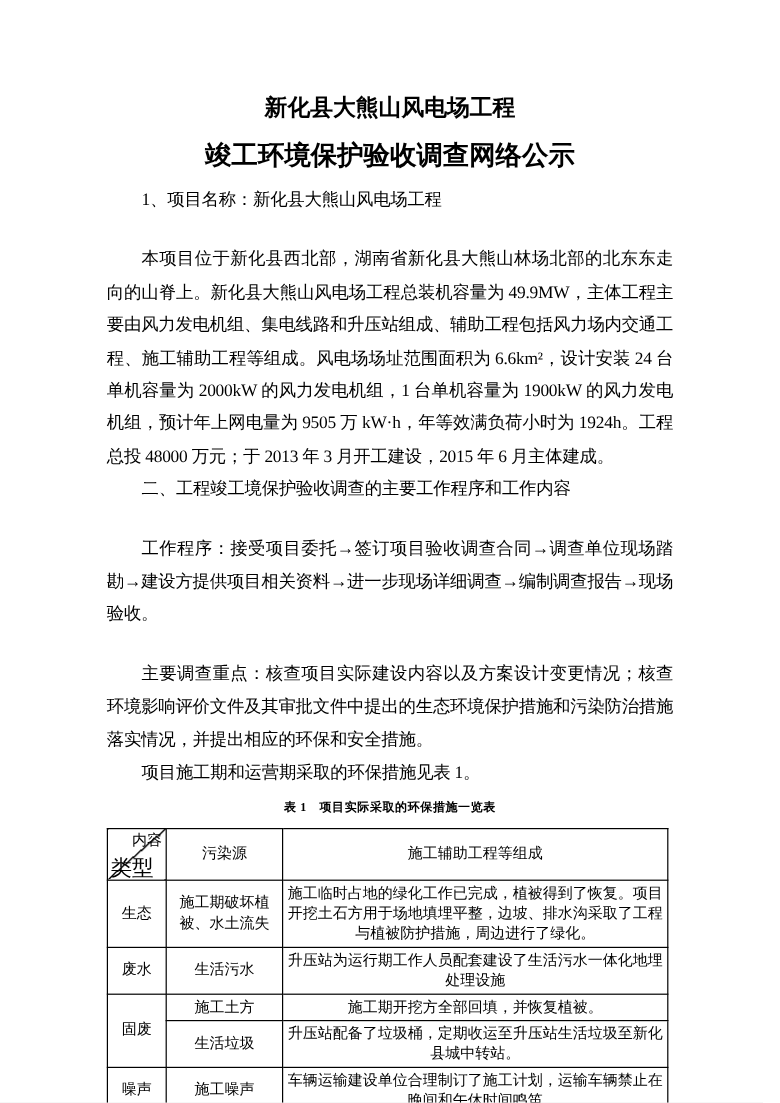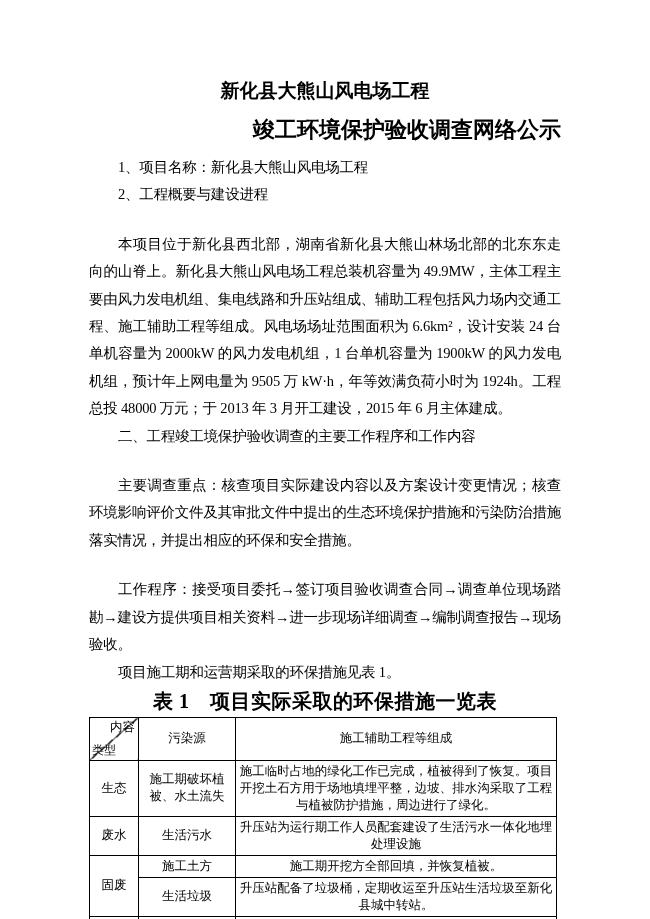--- a/index.html
+++ b/index.html
@@ -22,34 +22,34 @@
   .title1 {
     font-size: 19px;
     font-weight: bold;
     text-align: center;
     line-height: 25px;
     margin: 0 0 13px 0;
   }
   .title2 {
     font-size: 22px;
     font-weight: bold;
-    text-align: right;
+    text-align: center;
     line-height: 28px;
     margin: 0 0 10px 0;
   }
   .body-line, .body-para {
     font-size: 14.5px;
     line-height: 27.4px;
     margin: 0;
     text-indent: 2em;
     letter-spacing: -0.2px;
   }
   .body-para { text-align: justify; margin-top: 22px; }
   .table-caption {
-    font-size: 20px;
+    font-size: 10px;
     font-weight: bold;
     text-align: center;
     line-height: 20px;
     margin: 5px 0 6px 0;
     letter-spacing: 0.5px;
   }
   table.measures {
     width: 468px;
     border-collapse: collapse;
     table-layout: fixed;
@@ -67,39 +67,38 @@
     padding: 0;
     height: 38px;
     background-image: linear-gradient(to bottom right,
       transparent calc(50% - 0.6px), #000 calc(50% - 0.6px),
       #000 calc(50% + 0.6px), transparent calc(50% + 0.6px));
   }
   td.diag .diag-top {
     position: absolute; top: 1px; right: 3px; font-size: 12.5px;
   }
   td.diag .diag-bottom {
-    position: absolute; bottom: 1px; left: 2px; font-size: 12px;
+    position: absolute; bottom: 1px; left: 2px; font-size: 18px;
   }
 </style>
 </head>
 <body>
 
 <div class="page">
   <div class="content">
 
     <div class="title1">新化县大熊山风电场工程</div>
     <div class="title2">竣工环境保护验收调查网络公示</div>
 
     <p class="body-line">1、项目名称：新化县大熊山风电场工程</p>
-    <p class="body-line">2、工程概要与建设进程</p>
     <p class="body-para">本项目位于新化县西北部，湖南省新化县大熊山林场北部的北东东走向的山脊上。新化县大熊山风电场工程总装机容量为 49.9MW，主体工程主要由风力发电机组、集电线路和升压站组成、辅助工程包括风力场内交通工程、施工辅助工程等组成。风电场场址范围面积为 6.6km²，设计安装 24 台单机容量为 2000kW 的风力发电机组，1 台单机容量为 1900kW 的风力发电机组，预计年上网电量为 9505 万 kW·h，年等效满负荷小时为 1924h。工程总投 48000 万元；于 2013 年 3 月开工建设，2015 年 6 月主体建成。</p>
 
     <p class="body-line">二、工程竣工境保护验收调查的主要工作程序和工作内容</p>
+    <p class="body-para">工作程序：接受项目委托→签订项目验收调查合同→调查单位现场踏勘→建设方提供项目相关资料→进一步现场详细调查→编制调查报告→现场验收。</p>
     <p class="body-para">主要调查重点：核查项目实际建设内容以及方案设计变更情况；核查环境影响评价文件及其审批文件中提出的生态环境保护措施和污染防治措施落实情况，并提出相应的环保和安全措施。</p>
-    <p class="body-para">工作程序：接受项目委托→签订项目验收调查合同→调查单位现场踏勘→建设方提供项目相关资料→进一步现场详细调查→编制调查报告→现场验收。</p>
 
     <p class="body-line">项目施工期和运营期采取的环保措施见表 1。</p>
 
     <div class="table-caption">表 1　项目实际采取的环保措施一览表</div>
 
     <table class="measures">
       <colgroup>
         <col style="width:49px">
         <col style="width:97px">
         <col>

